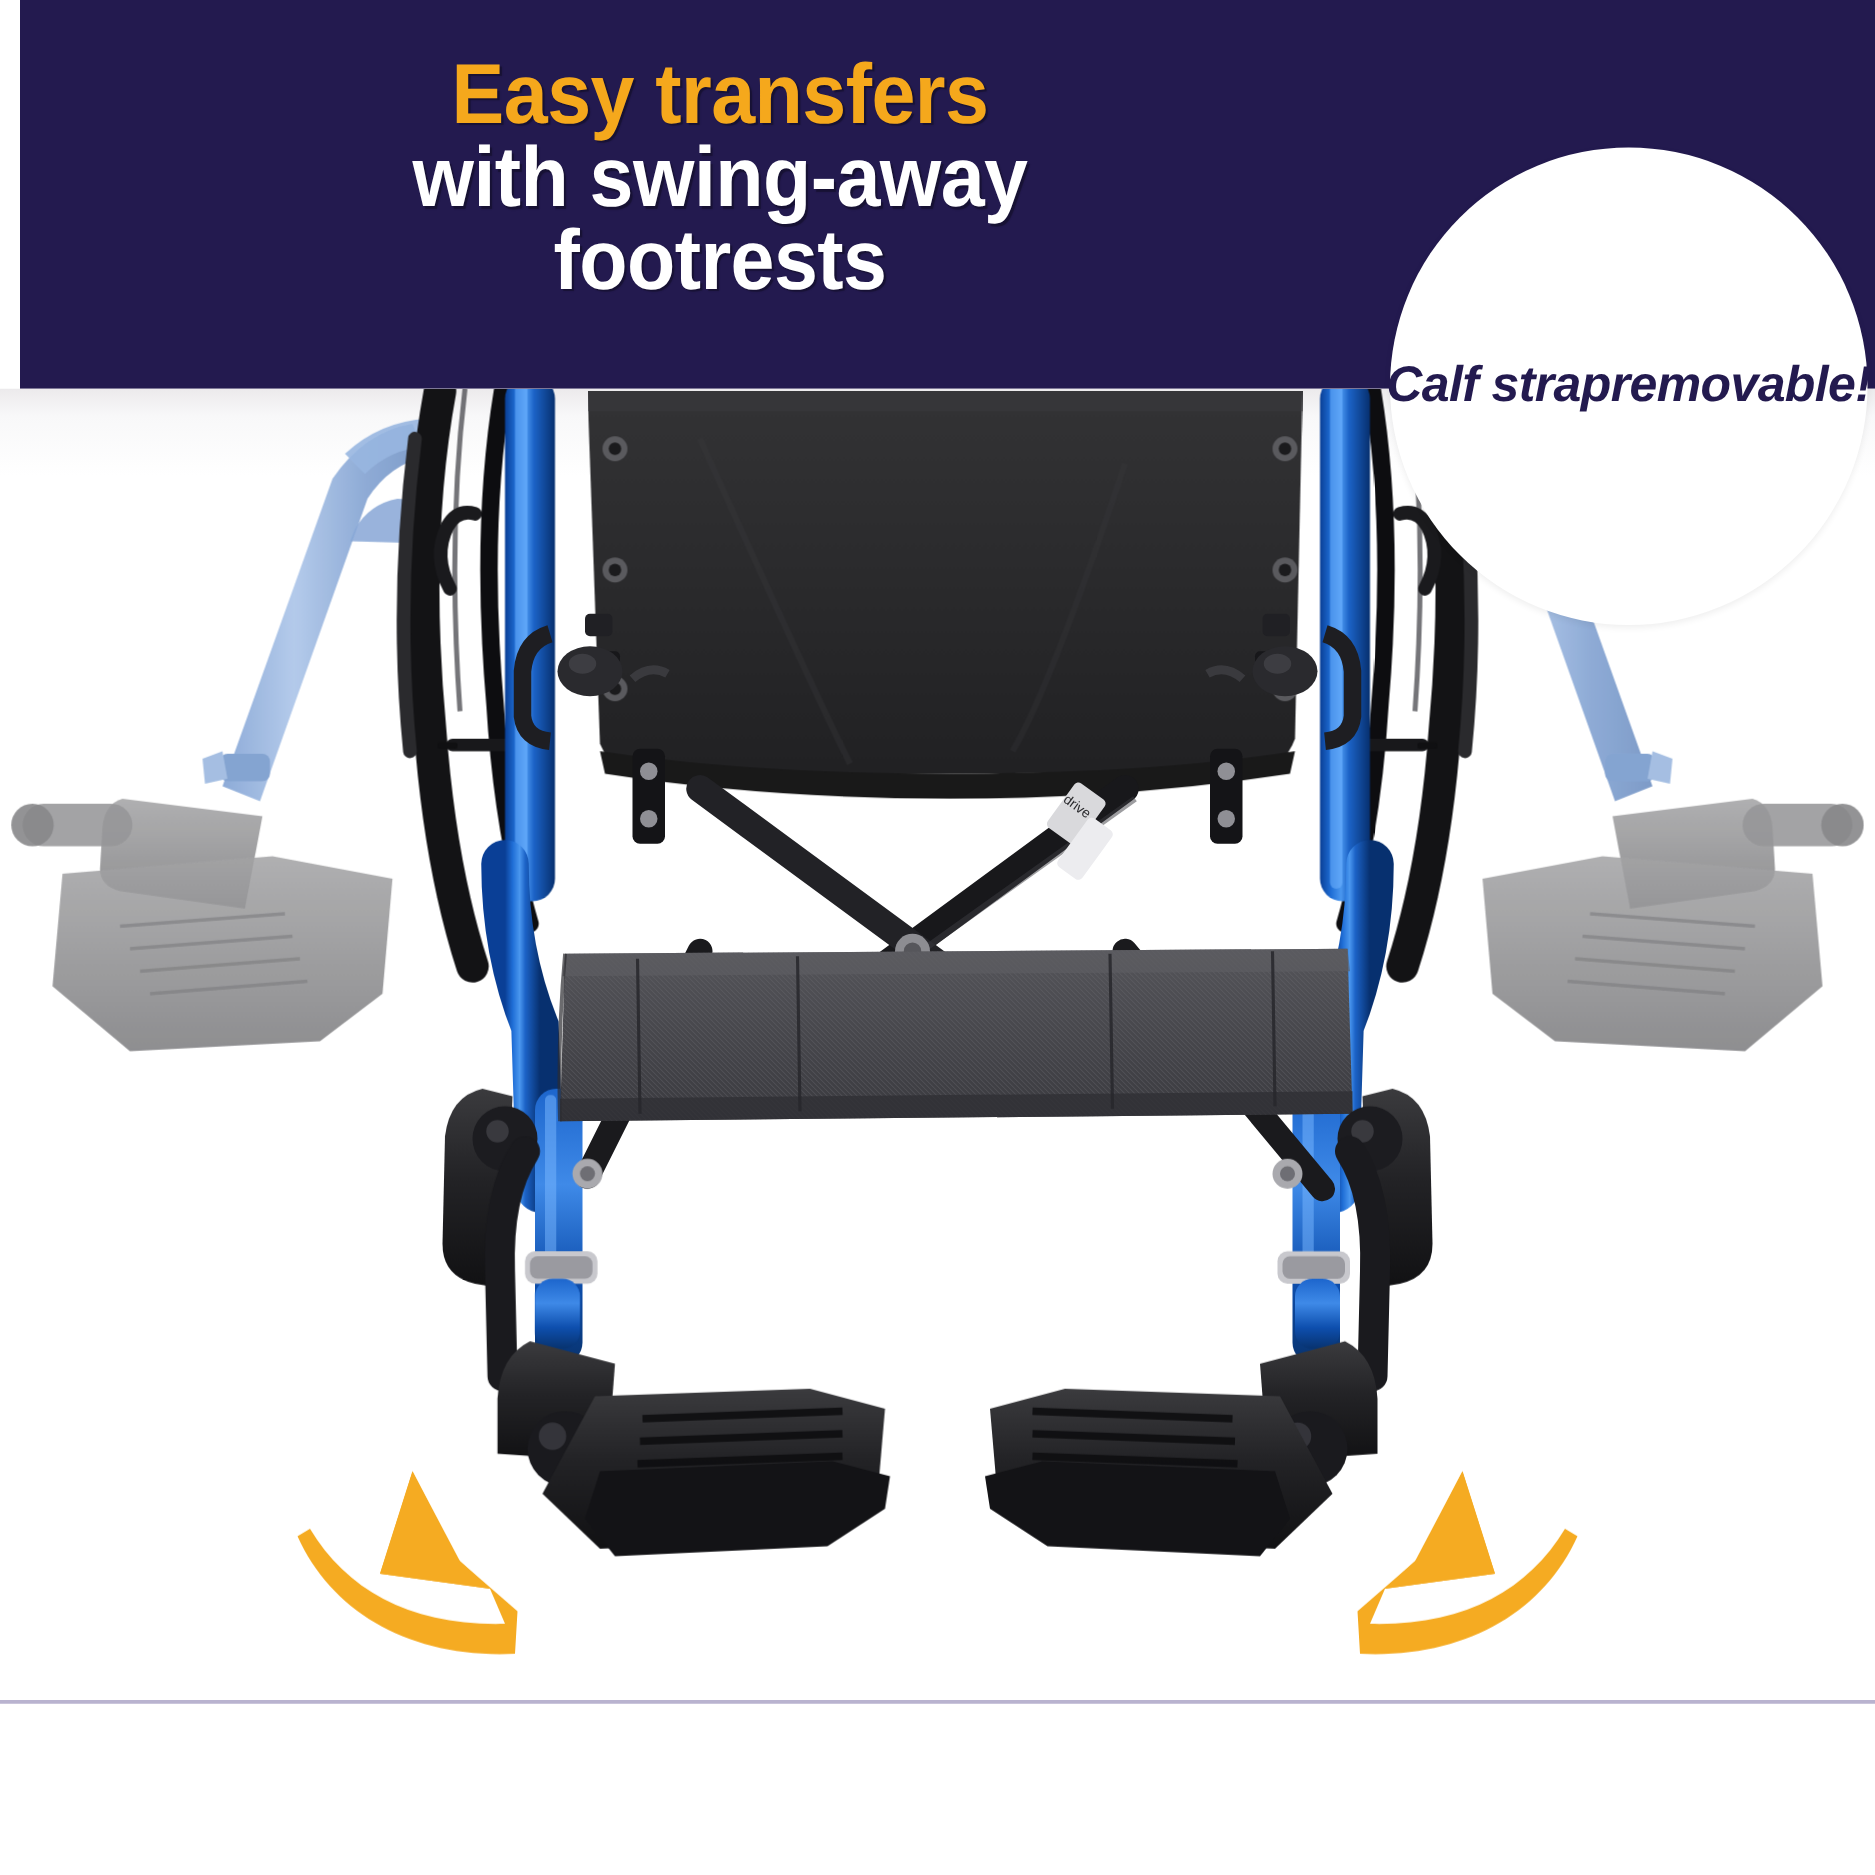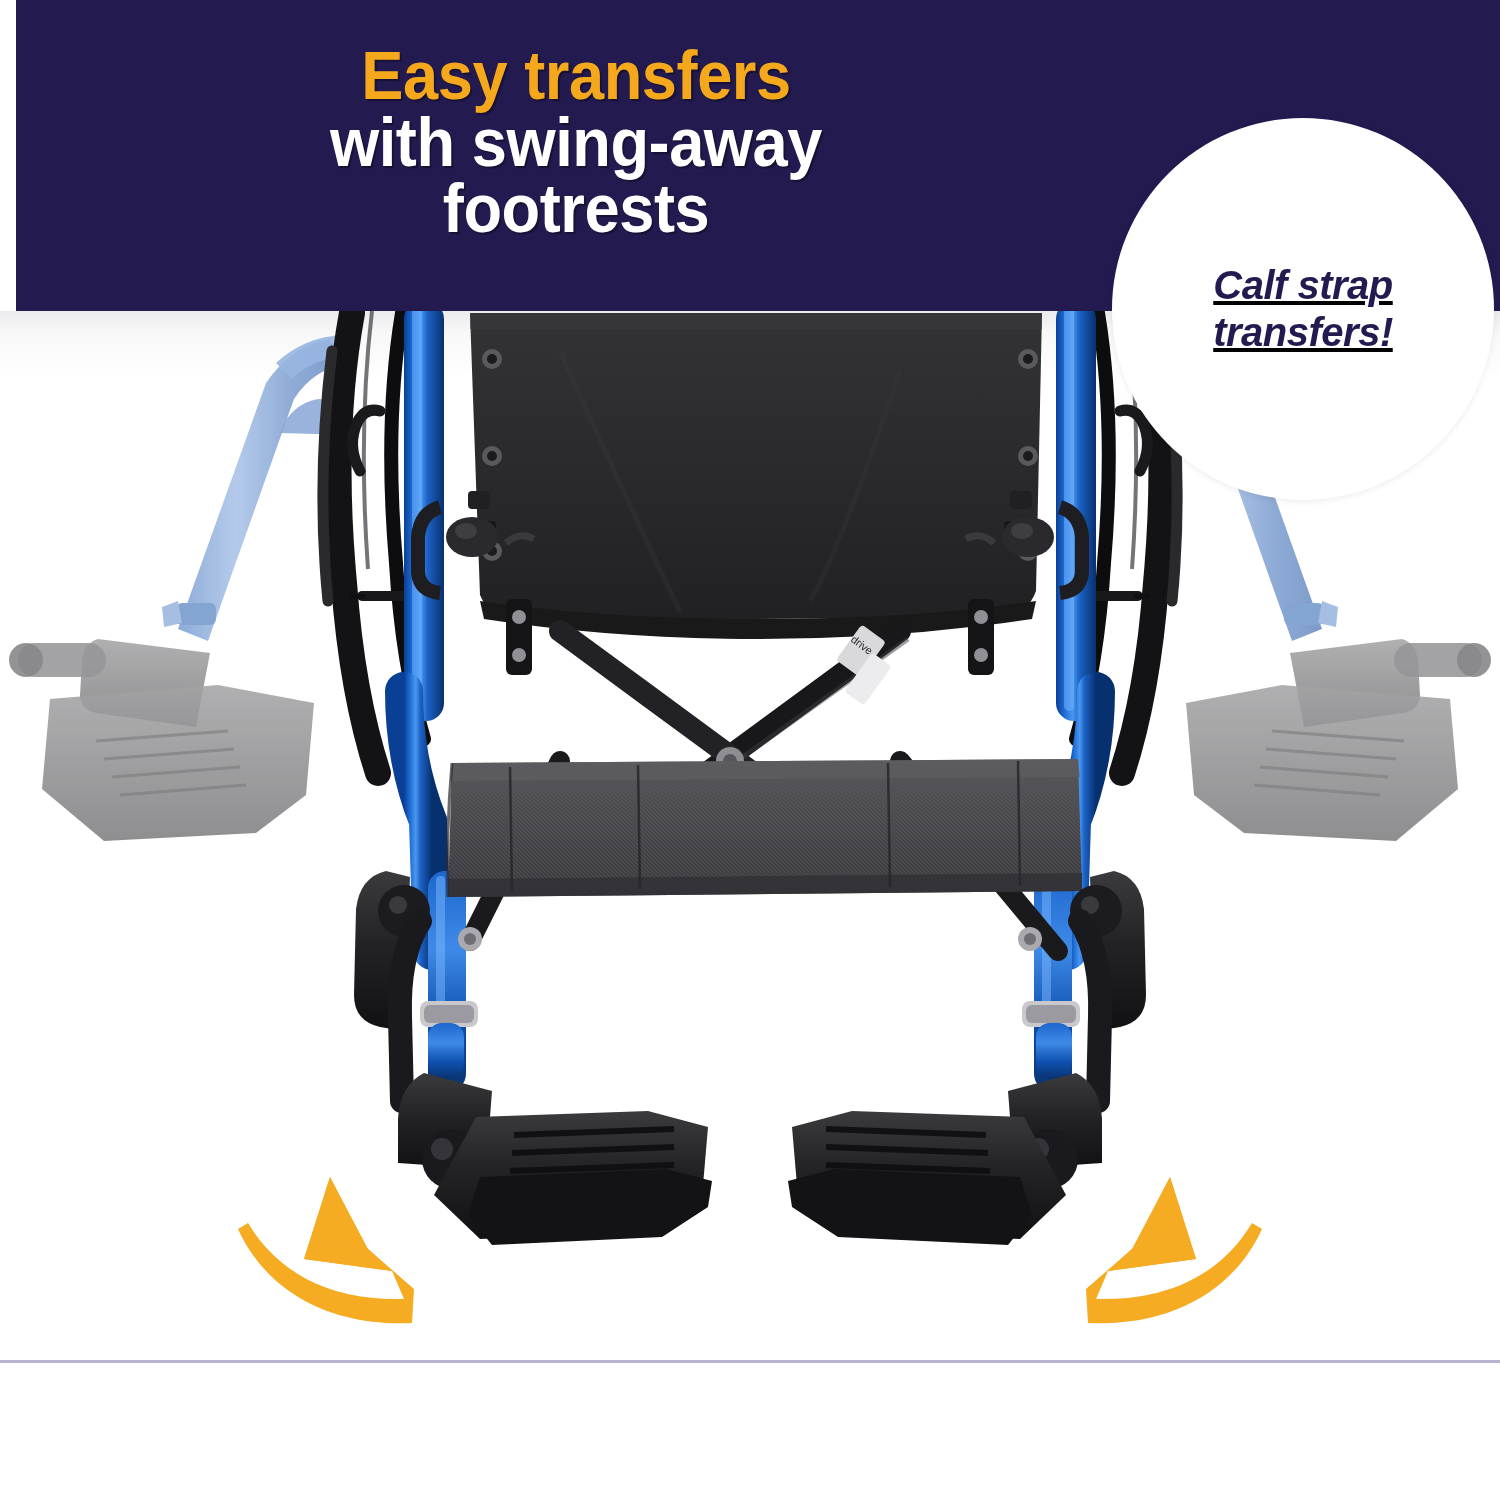--- a/index.html
+++ b/index.html
@@ -49,26 +49,25 @@
   
   .badge {
     position: absolute;
     left: 1112px;
     top: 118px;
     width: 382px;
     height: 382px;
     border-radius: 50%;
     background: #ffffff;
     display: flex;
-    flex-direction: column;
+    flex-direction: row;
     align-items: center;
     justify-content: center;
     z-index: 30;
     box-shadow: 0 2px 6px rgba(0,0,0,0.07);
-    text-decoration: underline;
   }
   .badge-line {
     color: #231a4f;
     font-weight: 700;
     font-style: italic;
     font-size: 40px;
     line-height: 1.18;
     letter-spacing: -0.5px;
     text-align: center;
     white-space: nowrap;
@@ -143,21 +142,21 @@
   <div class="top-banner">
     <div class="top-banner-inner">
       <span class="hl hl-1">Easy transfers</span>
       <span class="hl hl-2">with swing-away</span>
       <span class="hl hl-3">footrests</span>
     </div>
   </div>
 
   <div class="badge">
     <span class="badge-line">Calf strap</span>
-    <span class="badge-line">transfers!</span>
+    <span class="badge-line">removable!</span>
   </div>
 
   <div class="stage">
 
     <svg class="photo" viewBox="0 0 1500 1052">
       <defs>
         <linearGradient id="gBlue" x1="0" y1="0" x2="1" y2="0">
           <stop offset="0%" stop-color="#0a3f96"></stop>
           <stop offset="22%" stop-color="#1f6ed6"></stop>
           <stop offset="42%" stop-color="#4a97ef"></stop>

